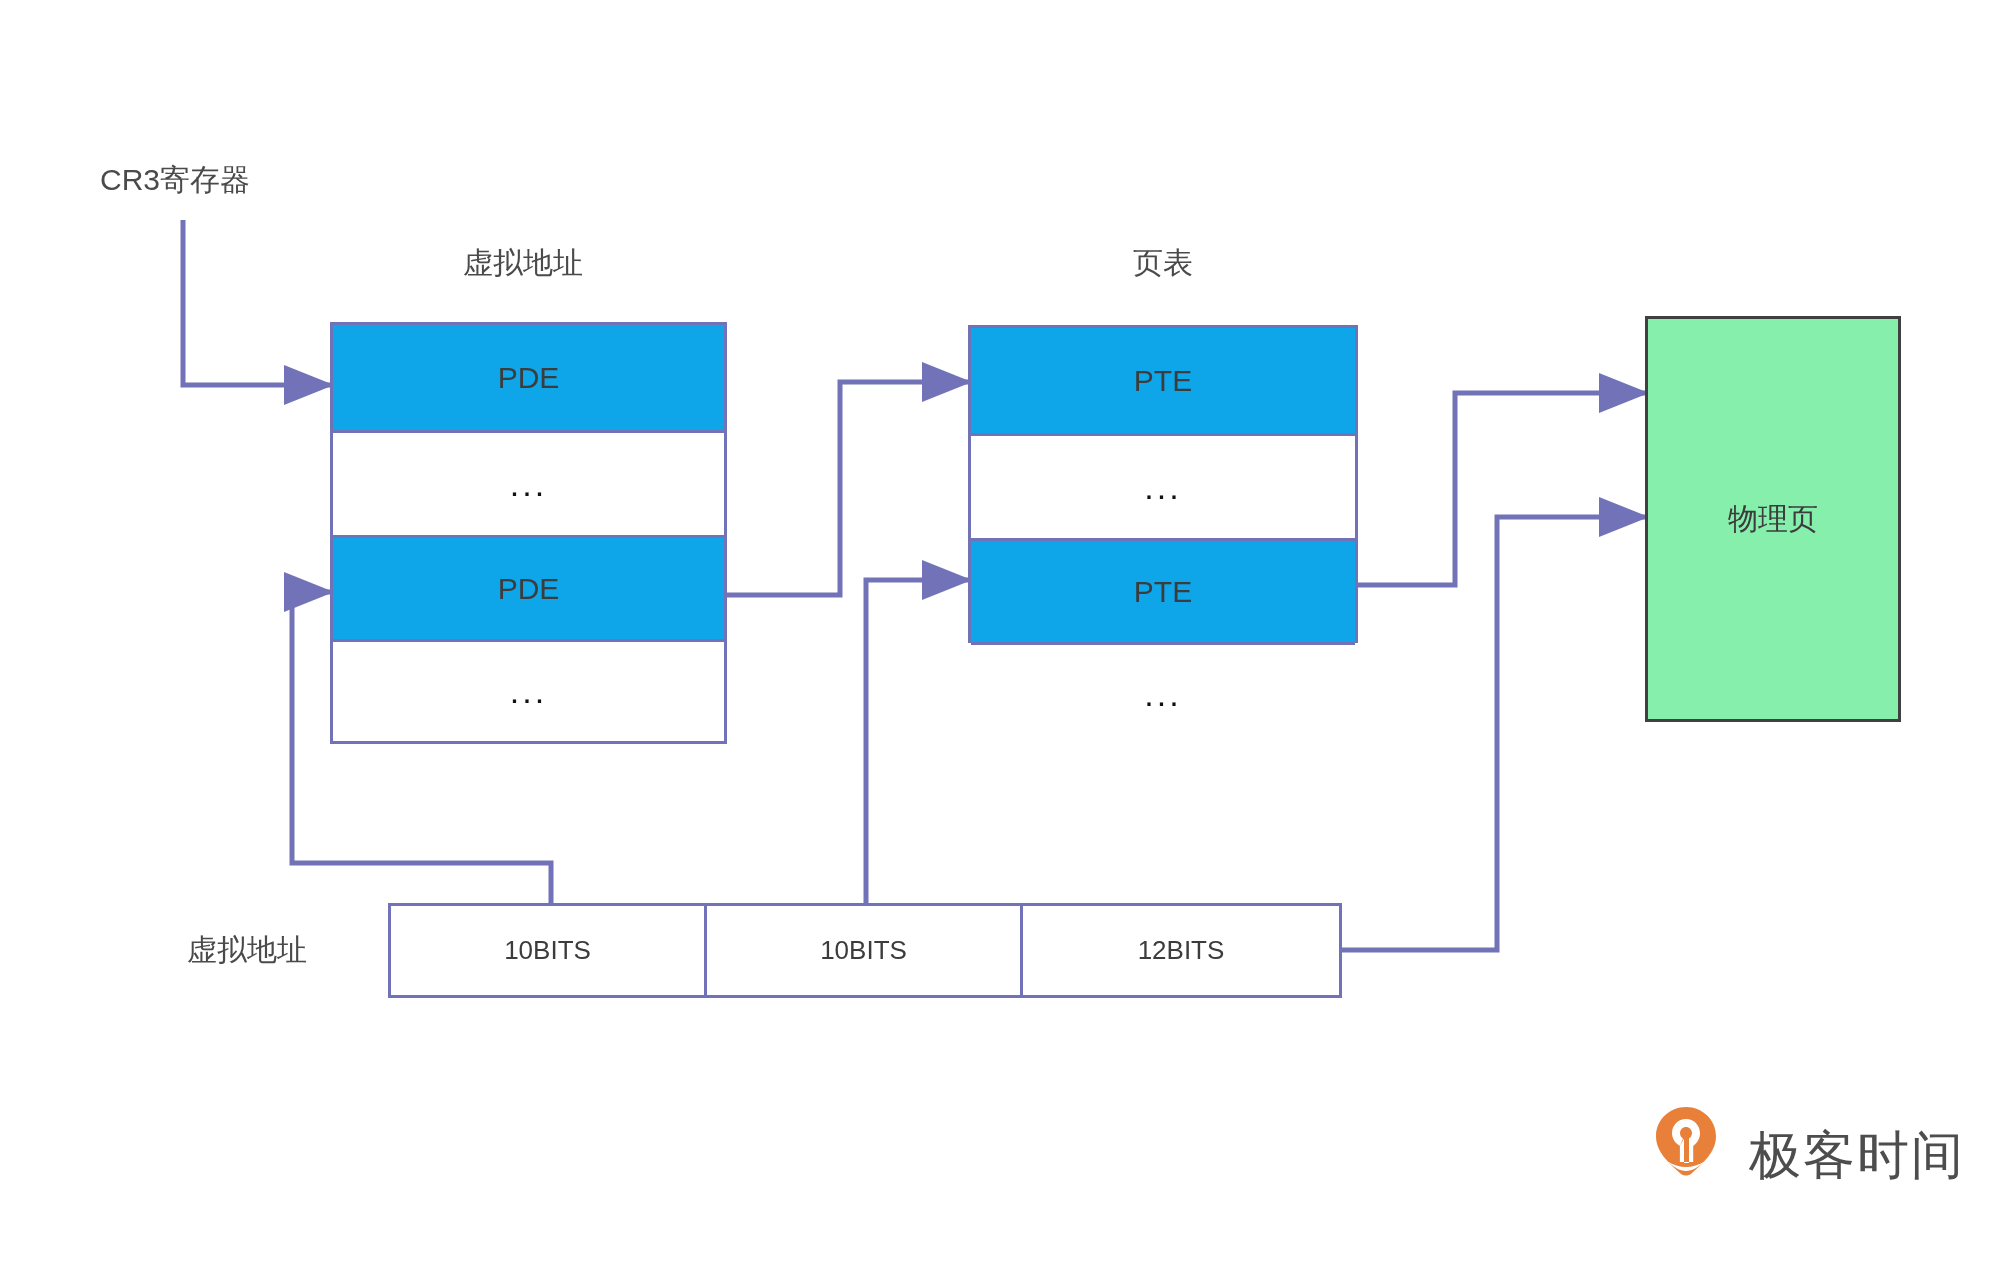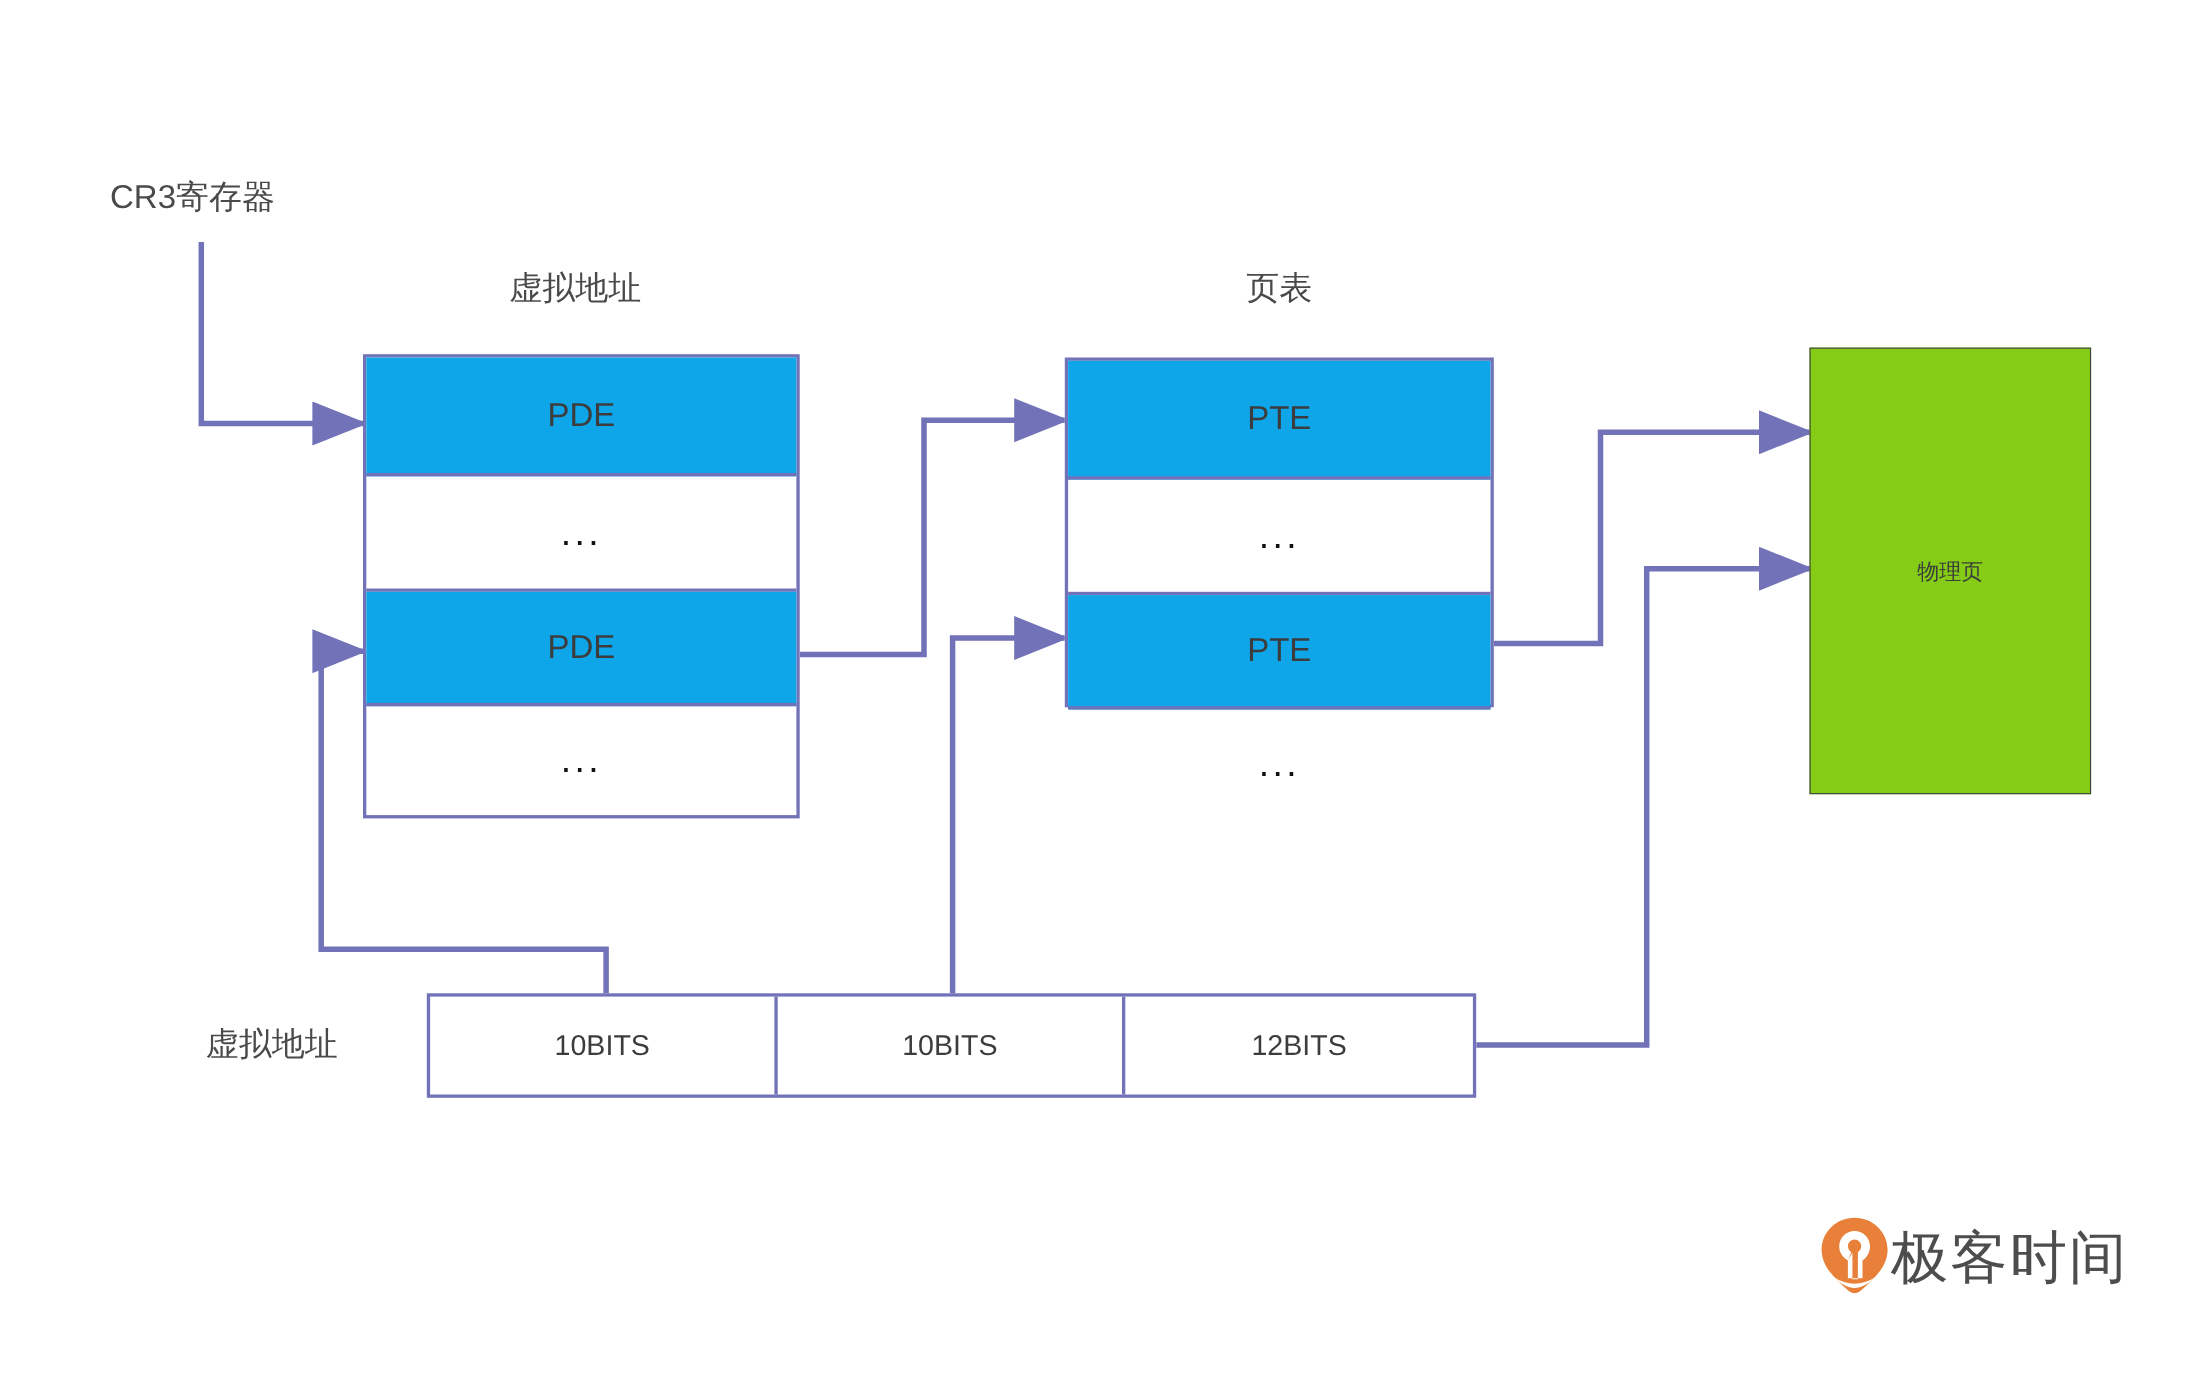--- a/index.html
+++ b/index.html
@@ -48,28 +48,28 @@
     color: #3c3c3c;
     font-size: 30px;
     border-bottom: 3px solid #7272b8;
   }
   .row:last-child { border-bottom: none; }
   .row.fill { background: #0ea5e9; }
   .row.dots { font-size: 34px; letter-spacing: 3px; color: #111; }
 
   .pagebox {
     position: absolute;
-    border: 1px solid #404040;
-    background: #84cc16;
+    border: 3px solid #404040;
+    background: #86efac;
     box-sizing: border-box;
     display: flex;
     align-items: center;
     justify-content: center;
     color: #3c3c3c;
-    font-size: 20px;
+    font-size: 30px;
   }
 
   .vabar {
     position: absolute;
     border: 3px solid #7272b8;
     box-sizing: border-box;
     background: #ffffff;
     display: flex;
   }
   .vacell {
@@ -79,22 +79,22 @@
     justify-content: center;
     color: #3c3c3c;
     font-size: 26px;
     border-right: 3px solid #7272b8;
   }
   .vacell:last-child { border-right: none; }
 
   .brand {
     position: absolute;
     display: flex;
-    align-items: center;
-    gap: 2px;
+    align-items: flex-end;
+    gap: 32px;
   }
   .brand-text {
     font-size: 52px;
     color: #4d4d4d;
     letter-spacing: 2px;
     line-height: 1;
     white-space: nowrap;
   }
 </style>
 </head>

